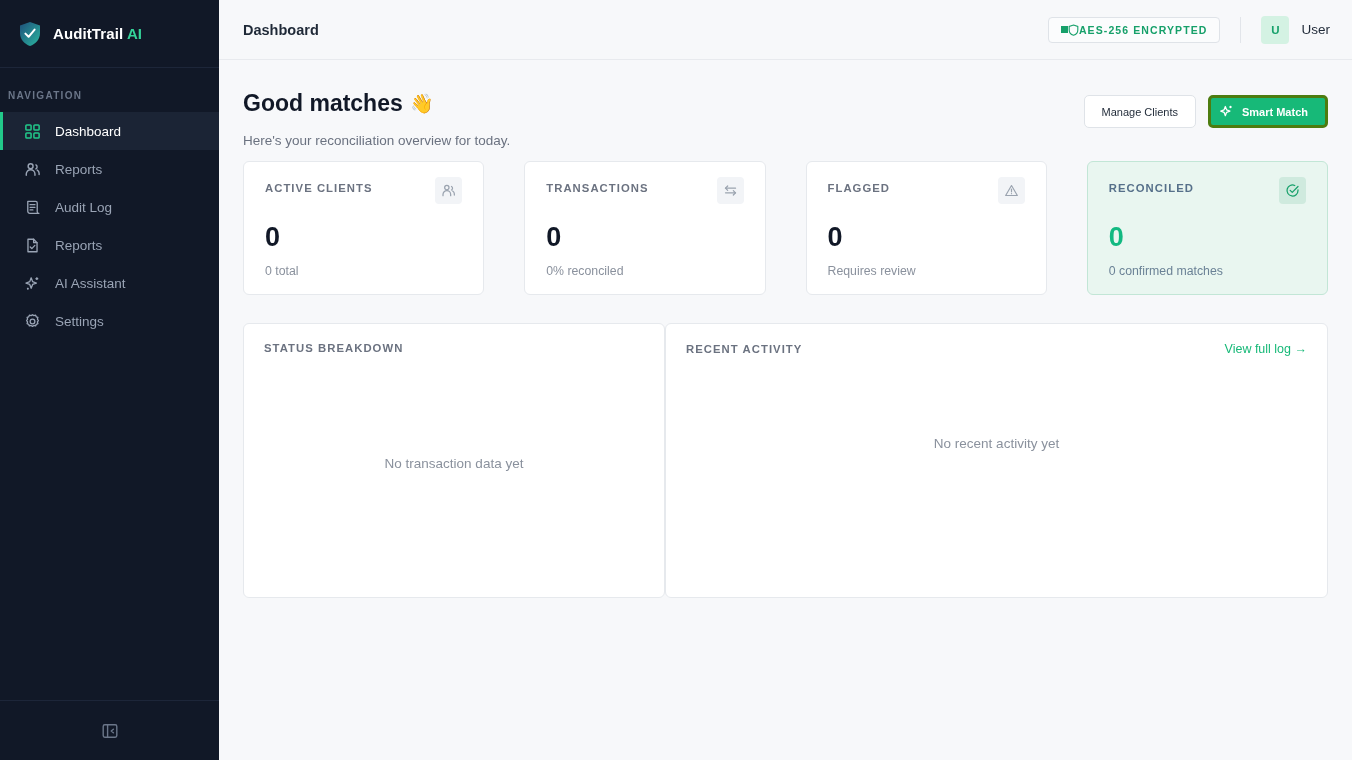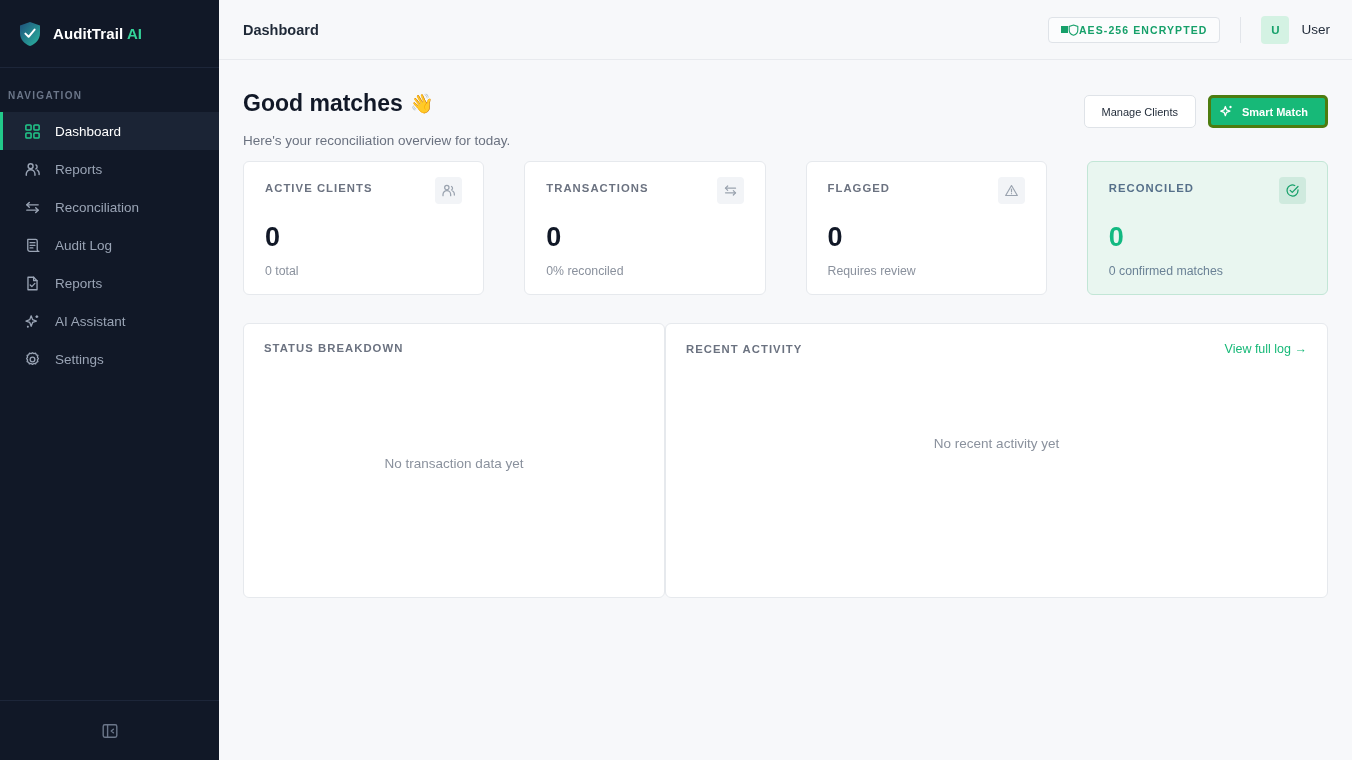--- a/index.html
+++ b/index.html
@@ -216,29 +216,20 @@
       <div class="nav-item">
         <svg class="nav-ico" viewBox="0 0 18 18" fill="none" stroke="currentColor" stroke-width="1.5" stroke-linecap="round">
           <circle cx="7" cy="5.5" r="2.6"></circle>
             <path d="M2.4 15.2 v-1.4 a4.6 4.6 0 0 1 4.6-4.6 a4.6 4.6 0 0 1 4.6 4.6 v1.4"></path>
           <path d="M12.6 4.2 a2.4 2.4 0 0 1 0 4.2"></path>
             <path d="M14 9.6 a4 4 0 0 1 2 3.4 v1.4"></path>
         </svg>
         <span>Reports</span>
       </div>
 
-      <div class="nav-item">
-        <svg class="nav-ico" viewBox="0 0 18 18" fill="none" stroke="currentColor" stroke-width="1.5" stroke-linecap="round" stroke-linejoin="round">
-          <path d="M3 6.2 H15"></path>
-            <path d="M5.6 3.6 L3 6.2 L5.6 8.8"></path>
-          <path d="M15 11.8 H3"></path>
-            <path d="M12.4 9.2 L15 11.8 L12.4 14.4"></path>
-        </svg>
-        <span>Reconciliation</span>
-      </div>
 
       <div class="nav-item">
         <svg class="nav-ico" viewBox="0 0 18 18" fill="none" stroke="currentColor" stroke-width="1.4" stroke-linecap="round" stroke-linejoin="round">
           <path d="M4 2.6 h8.4 a1.6 1.6 0 0 1 1.6 1.6 v9.2 a1.8 1.8 0 0 0 1.8 1.8 H6.2 A2.2 2.2 0 0 1 4 13 Z"></path>
           <path d="M6.4 6 h5.2"></path>
             <path d="M6.4 8.8 h5.2"></path>
             <path d="M6.4 11.6 h3"></path>
         </svg>
         <span>Audit Log</span>
       </div>

